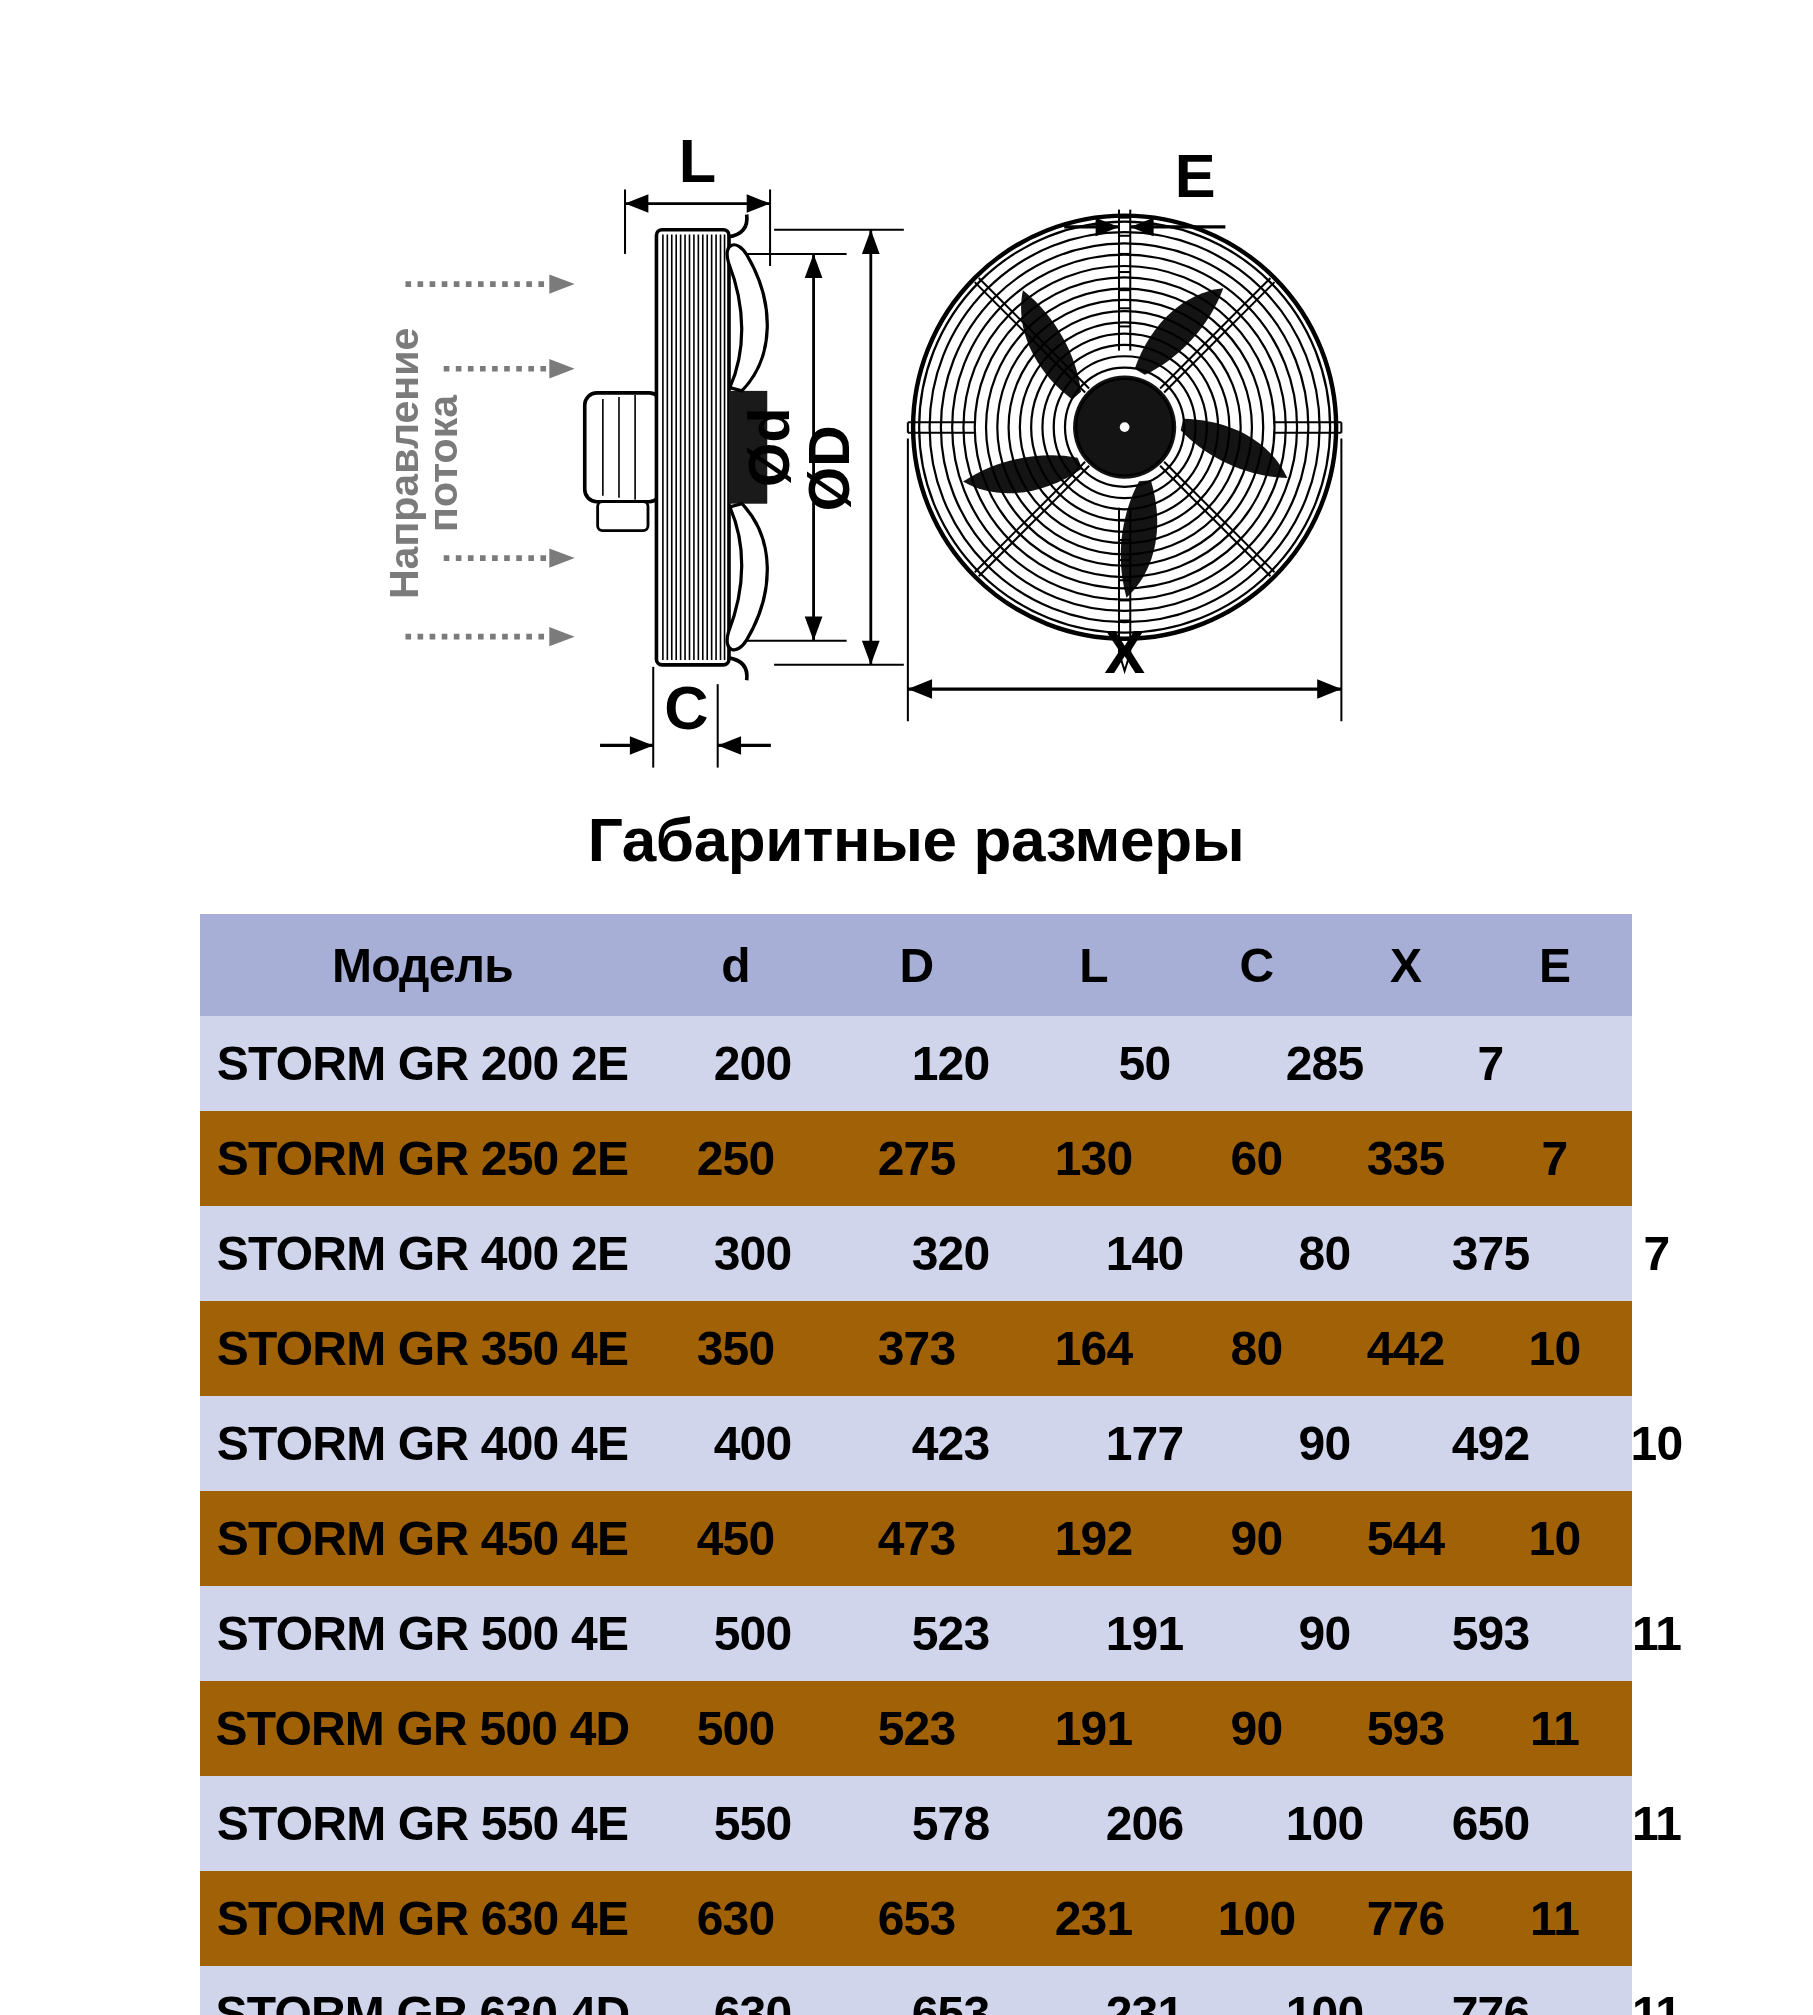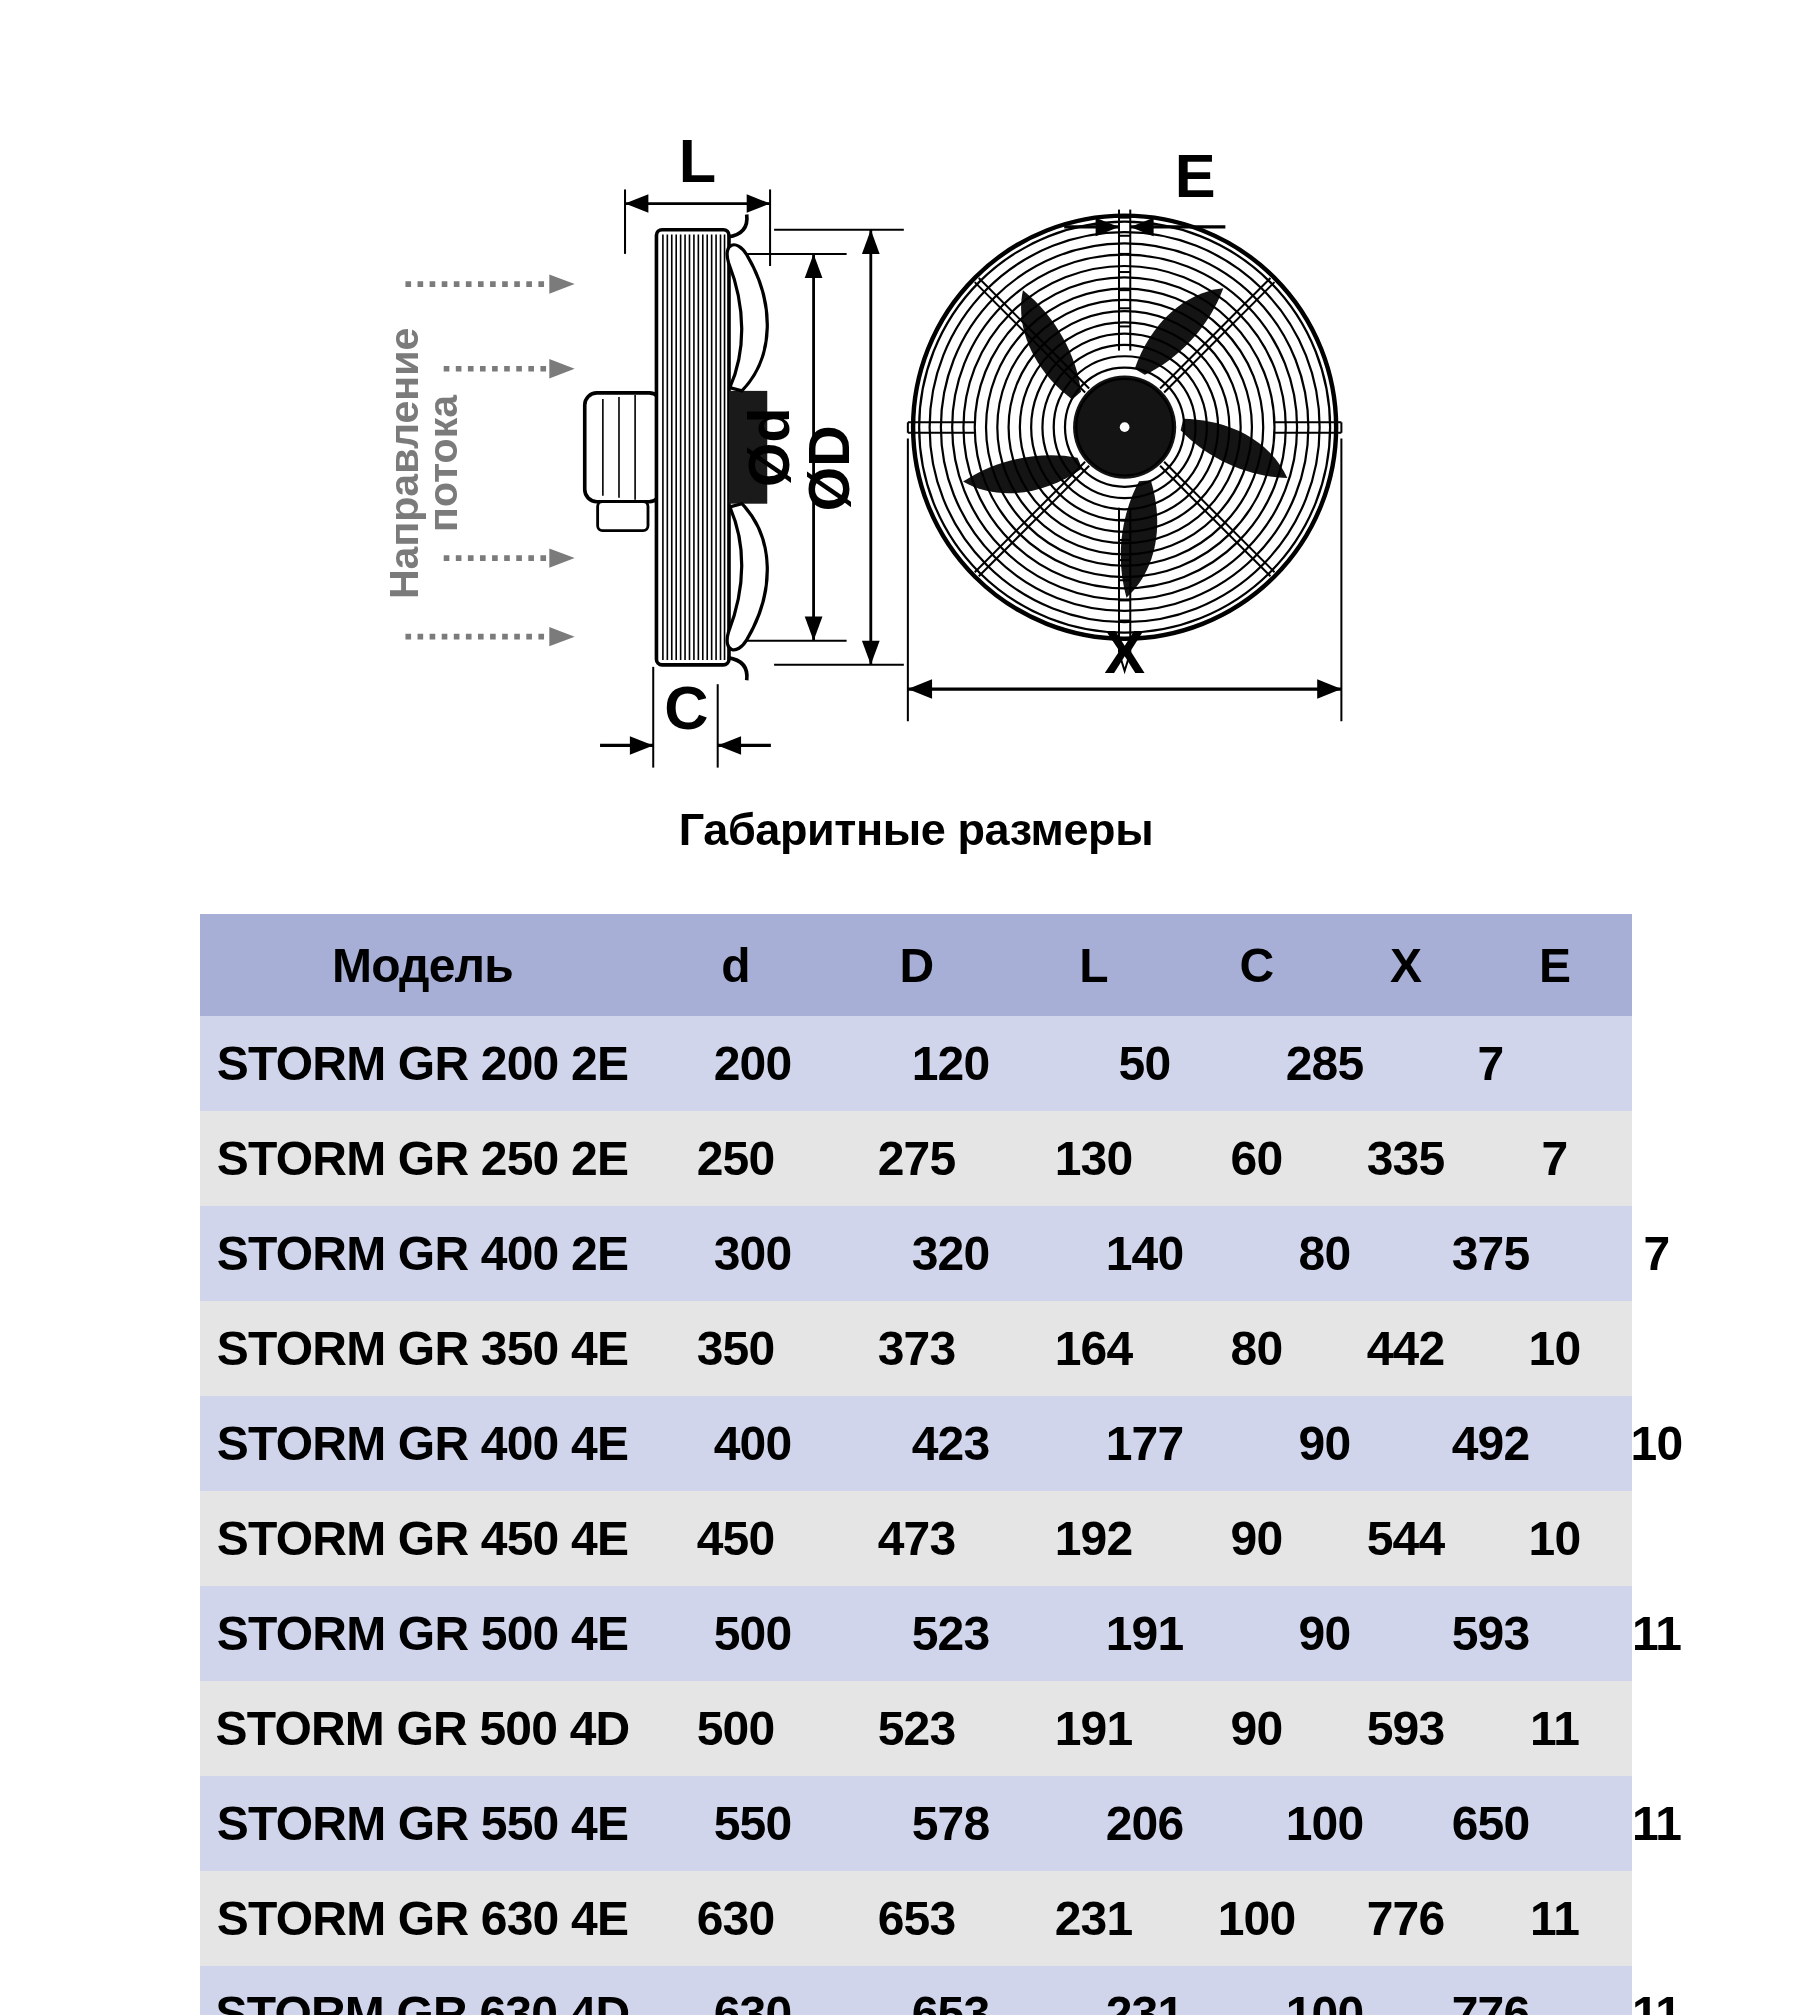--- a/index.html
+++ b/index.html
@@ -4,29 +4,29 @@
 <style>
   html,body{margin:0;padding:0;background:#ffffff;}
   body{width:1814px;height:2418px;position:relative;font-family:"Liberation Sans","DejaVu Sans",sans-serif;}
   .page{position:absolute;inset:0;background:#fff;}
 
   
   .drawing{position:absolute;left:343px;top:133px;width:1112px;height:685px;}
 
   
   .title{position:absolute;left:200px;top:804px;width:1432px;text-align:center;
-         font-size:45px;font-weight:bold;color:#000;letter-spacing:-0.4px;}
+         font-size:62px;font-weight:bold;color:#000;letter-spacing:-0.4px;}
 
   
   .dim-table{position:absolute;left:200px;top:914px;width:1432px;}
   .tr{display:grid;grid-template-columns:445px 181px 181px 173px 153px 145px 153px;}
   .tr.head{height:102px;background:#a7afd6;text-align:right;}
   .tr.row{height:95px;}
   .tr.odd{background:#d1d5ec;gap:17px;}
-  .tr.even{background:#e5e5e5;}
+  .tr.even{background:#a16207;}
   .td{display:flex;align-items:center;justify-content:center;
       font-size:48px;font-weight:bold;color:#000;letter-spacing:-0.8px;white-space:nowrap;}
 
   svg text{font-family:"Liberation Sans","DejaVu Sans",sans-serif;}
   .dimtxt{font-size:152px;font-weight:bold;fill:#000;}
   .dimtxt-sm{font-size:142px;font-weight:bold;fill:#000;}
   .flowtxt{font-size:102px;font-weight:bold;fill:#7b7b7b;}
 </style>
 </head>
 <body>

